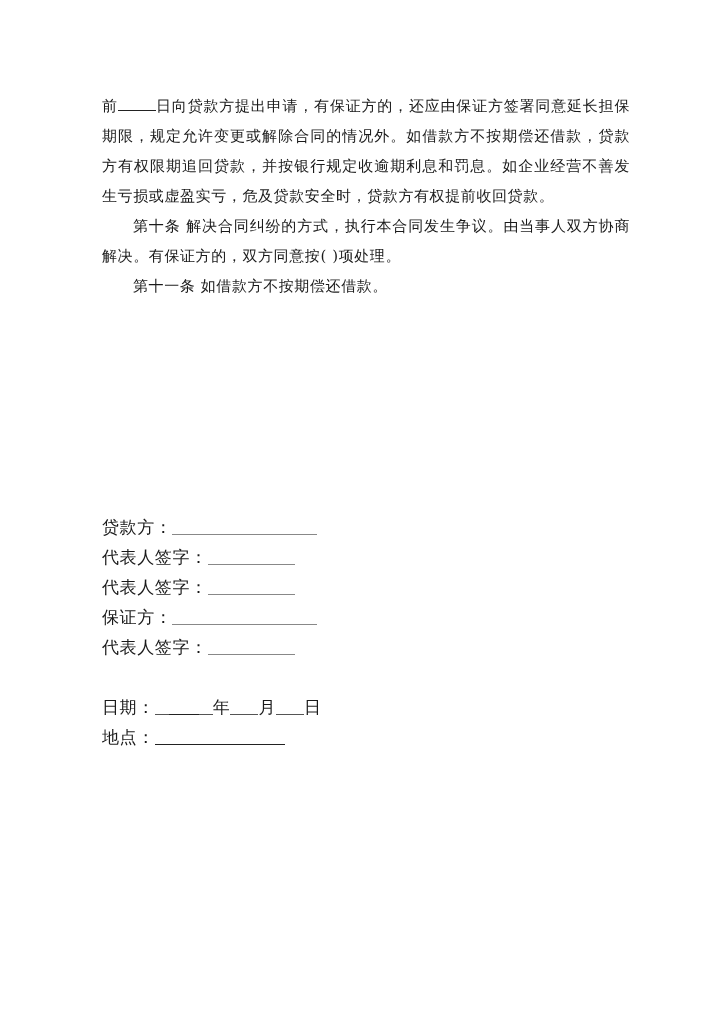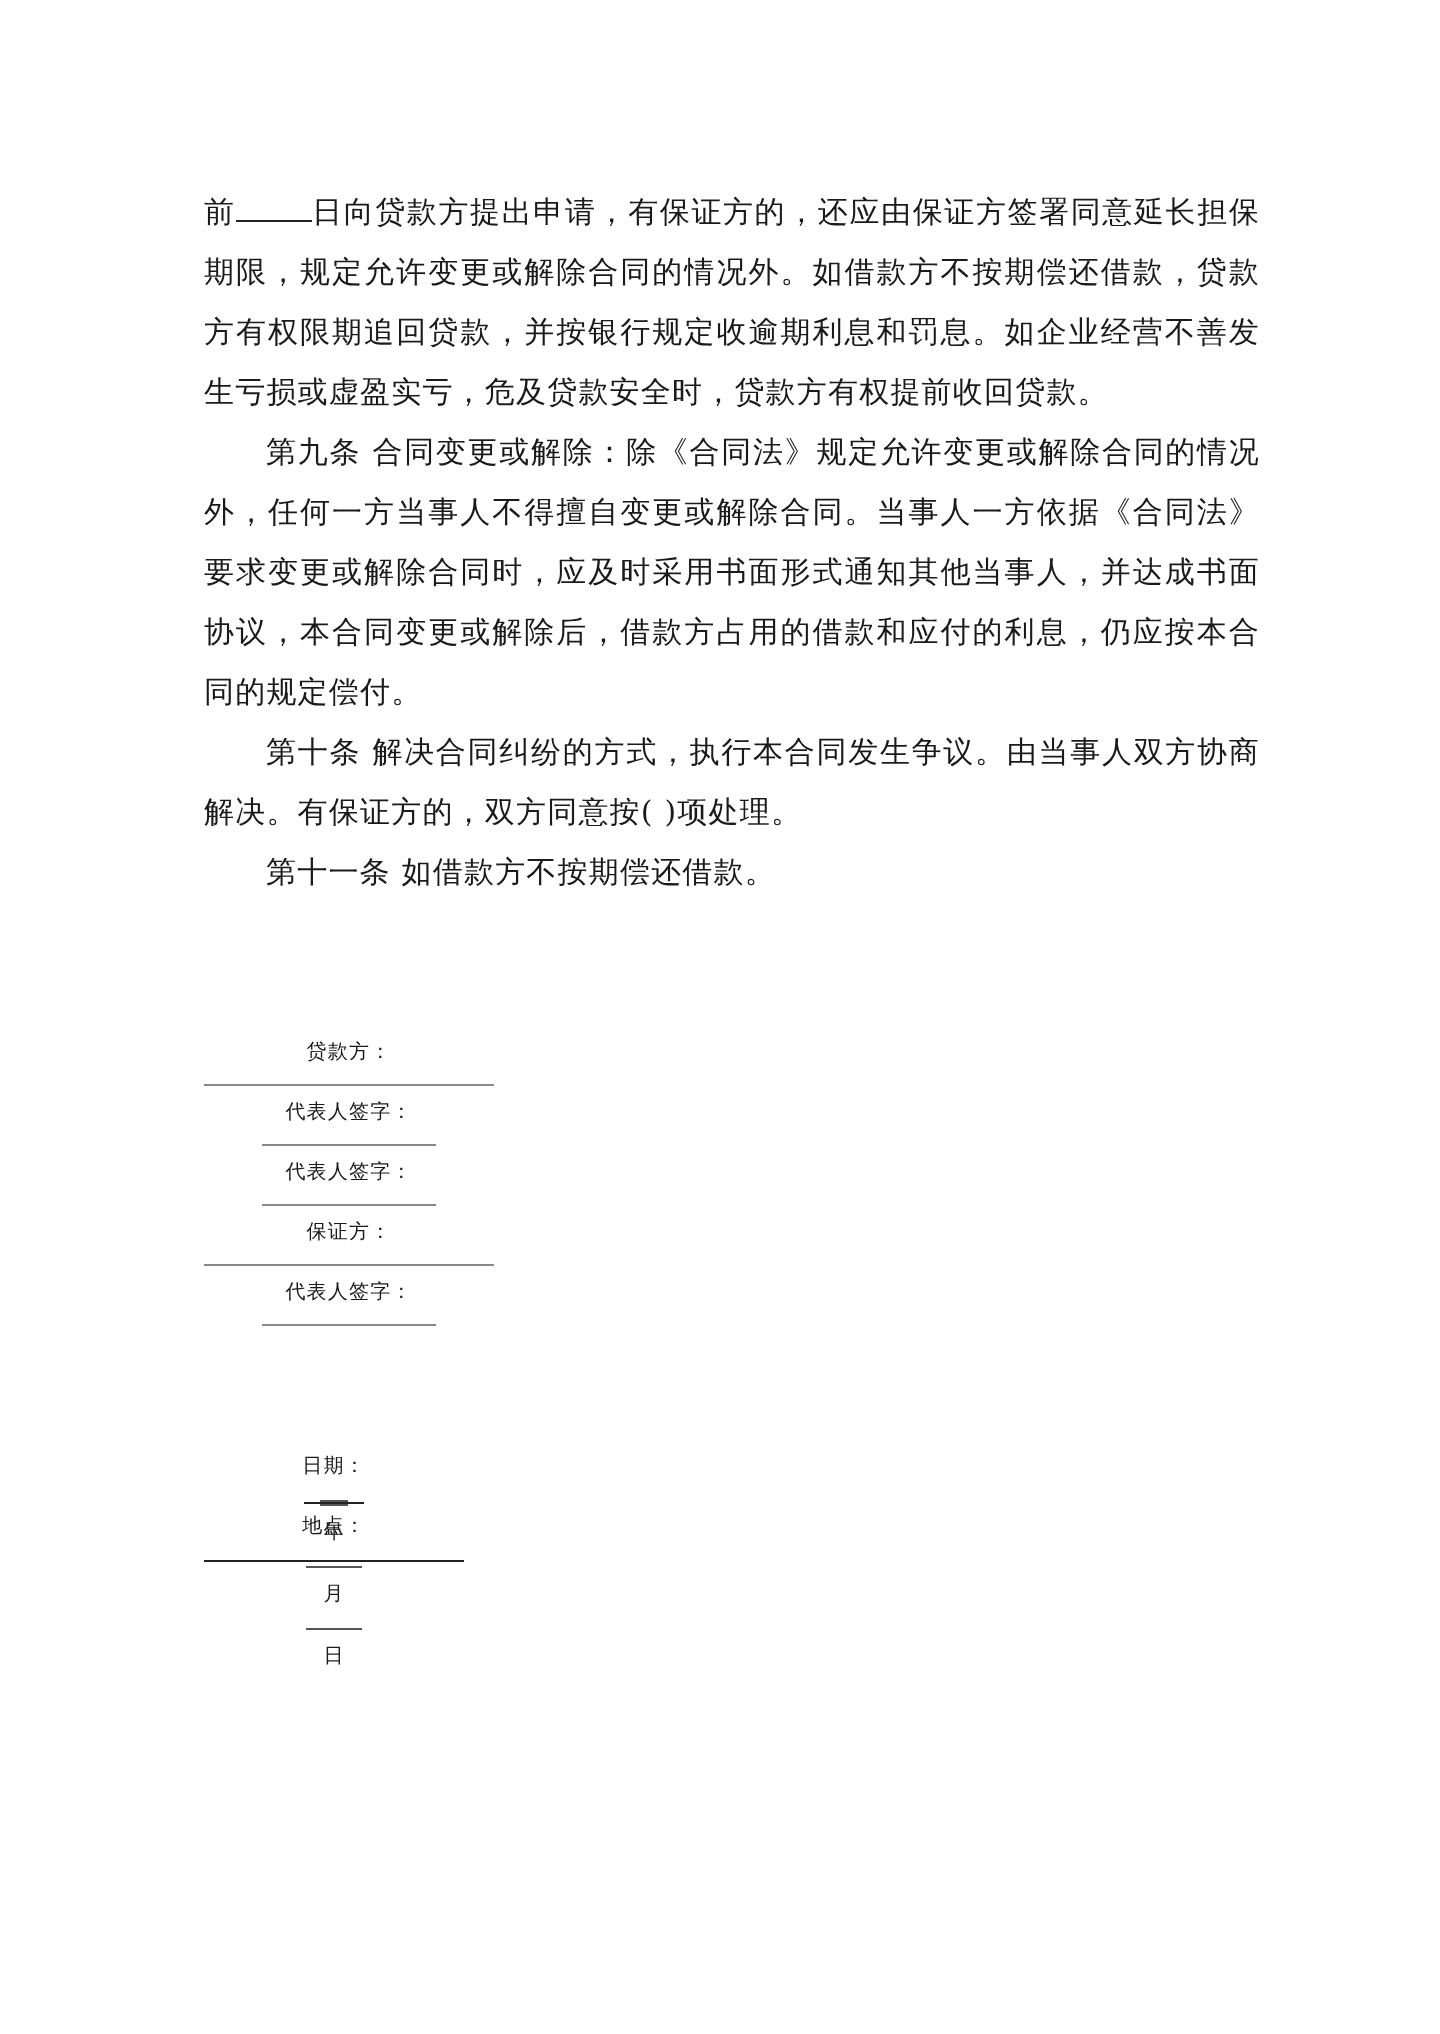--- a/index.html
+++ b/index.html
@@ -36,53 +36,50 @@
     height: 14px;
     vertical-align: baseline;
   }
   .sig-block {
     position: absolute;
     left: 102px;
     top: 512px;
   }
   .sig-row {
     height: 30px;
-    font-size: 10px;
+    font-size: 17px;
     line-height: 30px;
     letter-spacing: 0.6px;
     display: flex;
     align-items: center;
     white-space: nowrap;
-    flex-direction: column;
   }
   .sig-line {
     display: inline-block;
     border-bottom: 1px solid #888;
     height: 14px;
     margin-left: 0px;
   }
   .date-block {
     position: absolute;
     left: 102px;
-    top: 720px;
-    font-family: Liberation Mono, monospace;
+    top: 692px;
   }
   .uline {
     display: inline-block;
     border-bottom: 1px solid #555;
     height: 14px;
   }
   .uline.thick { border-bottom: 1.8px solid #222; }
 </style>
 </head>
 <body>
 
 <div class="page">
   <p class="para"><span>前</span><span class="blank" style="width:38px"></span><span>日向贷款方提出申请，有保证方的，还应由保证方签署同意延长担保期限，规定允许变更或解除合同的情况外。如借款方不按期偿还借款，贷款方有权限期追回贷款，并按银行规定收逾期利息和罚息。如企业经营不善发生亏损或虚盈实亏，危及贷款安全时，贷款方有权提前收回贷款。</span></p>
-  <p class="para indent">第九条  合同变更或解除：除《合同法》规定允许变更或解除合同的情况外，任何一方当事人不得擅自变更或解除合同。当事人一方依据《合同法》要求变更或解除合同时，应及时采用书面形式通知其他当事人，并达成书面协议，本合同变更或解除后，借款方占用的借款和应付的利息，仍应按本合同的规定偿付。</p>
   <p class="para indent">第十条  解决合同纠纷的方式，执行本合同发生争议。由当事人双方协商解决。有保证方的，双方同意按(    )项处理。</p>
   <p class="para indent">第十一条  如借款方不按期偿还借款。</p>
 </div>
 
 <div class="sig-block">
   <div class="sig-row">
     <span>贷款方：</span>
     <span class="sig-line" style="width:145px"></span>
   </div>
   <div class="sig-row">

